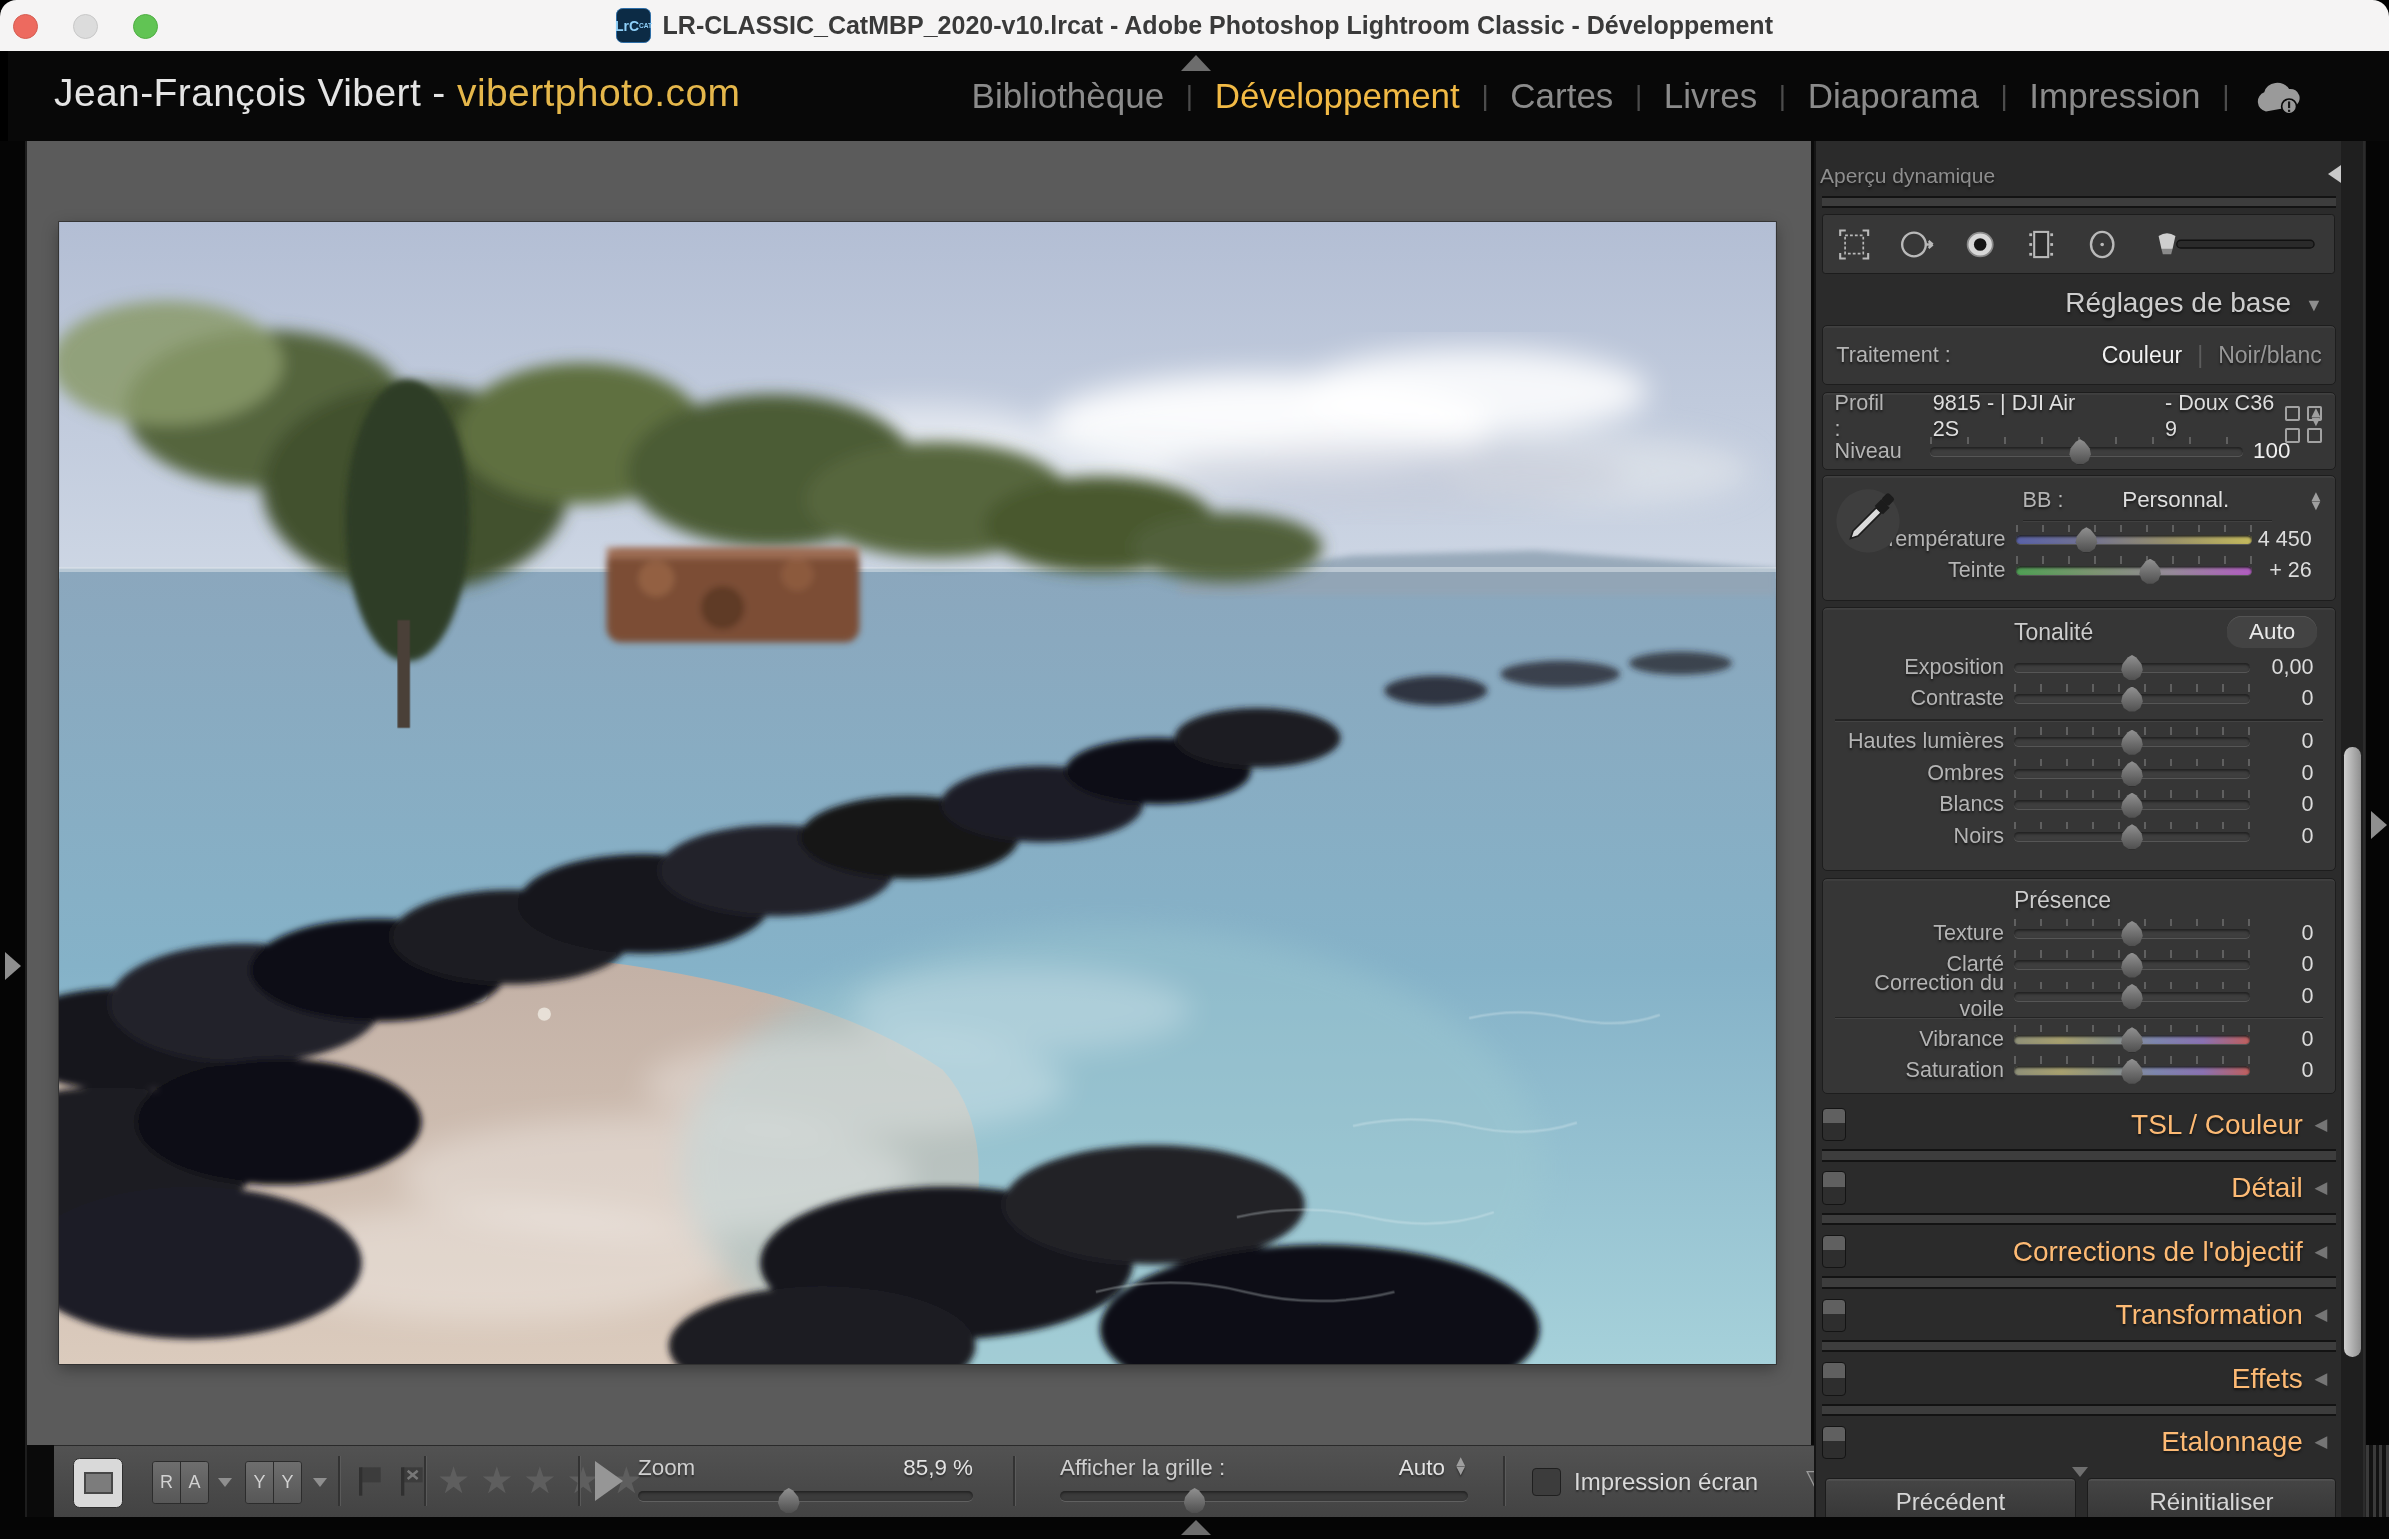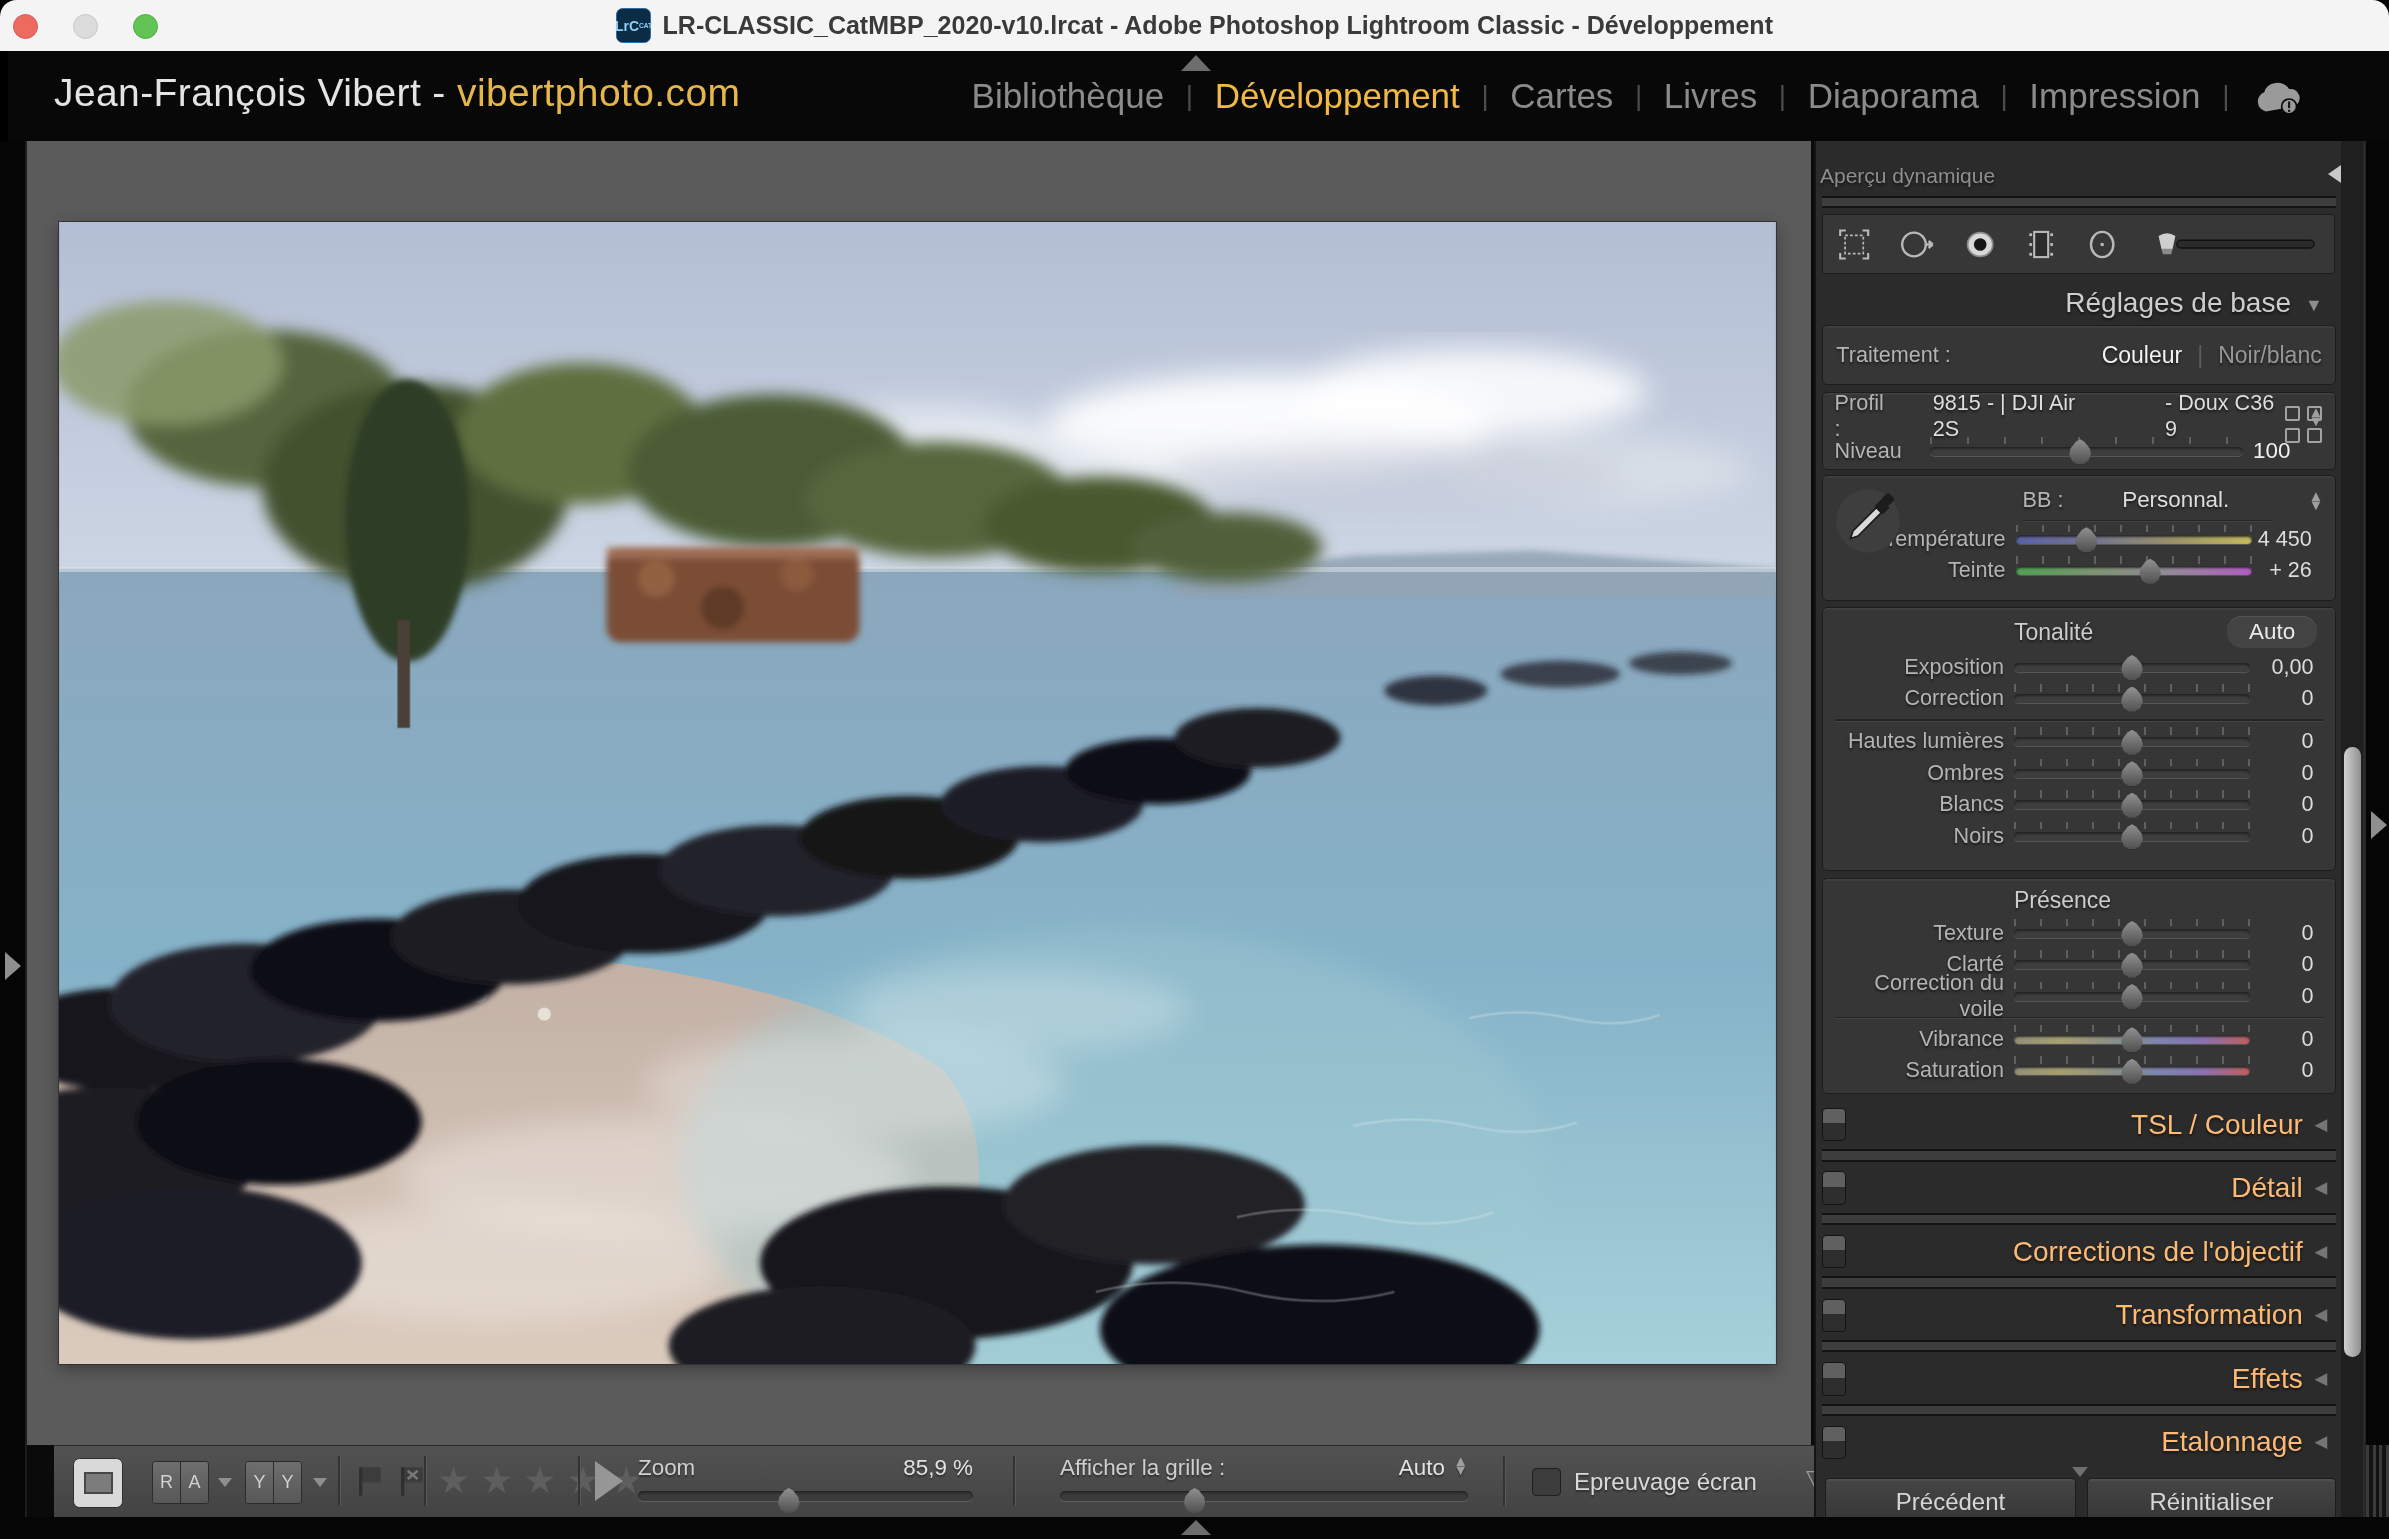--- a/index.html
+++ b/index.html
@@ -349,21 +349,21 @@
             <span class="tb-label">Afficher la grille :</span>
             <span class="tb-value"><span>Auto</span><span class="updown">▲<br>▼</span></span>
           </div>
           <div class="tb-slider">
             <div class="tb-track"></div>
             <div class="sl-thumb" id="grid-thumb" style="left: 33%;"></div>
           </div>
         </div>
         <div class="tb-divider" style="left:1449px"></div>
         <div class="abs" id="proof-check"></div>
-        <div class="abs" id="proof-label">Epreuvage écran</div>
+        <div class="abs" id="proof-label">Impression écran</div>
         <div class="abs" id="tb-options">▽</div>
       </div>
     </div>
   </div>
 
   <div class="abs" id="rpanel"></div>
 
   <div class="abs rp-text" id="smart-preview">Aperçu dynamique</div>
   <div class="abs" id="histo-collapse"></div>
   <div class="abs thin-strip" id="histo-strip"></div>
@@ -484,21 +484,21 @@
     <div id="tone-sliders">
         <div class="slider-row">
           <span class="sl-label rp-text">Exposition</span>
           <div class="sl-wrap">
             <div class="sl-track"></div>
             <div class="sl-thumb" style="left: 50%;"></div>
           </div>
           <span class="sl-value">0,00</span>
         </div>
         <div class="slider-row">
-          <span class="sl-label rp-text">Correction</span>
+          <span class="sl-label rp-text">Contraste</span>
           <div class="sl-wrap">
             <div class="sl-ticks"></div>
             <div class="sl-track"></div>
             <div class="sl-thumb" style="left: 50%;"></div>
           </div>
           <span class="sl-value">0</span>
         </div>
         <div class="group-divider"></div>
         <div class="slider-row">
           <span class="sl-label rp-text">Hautes lumières</span>

